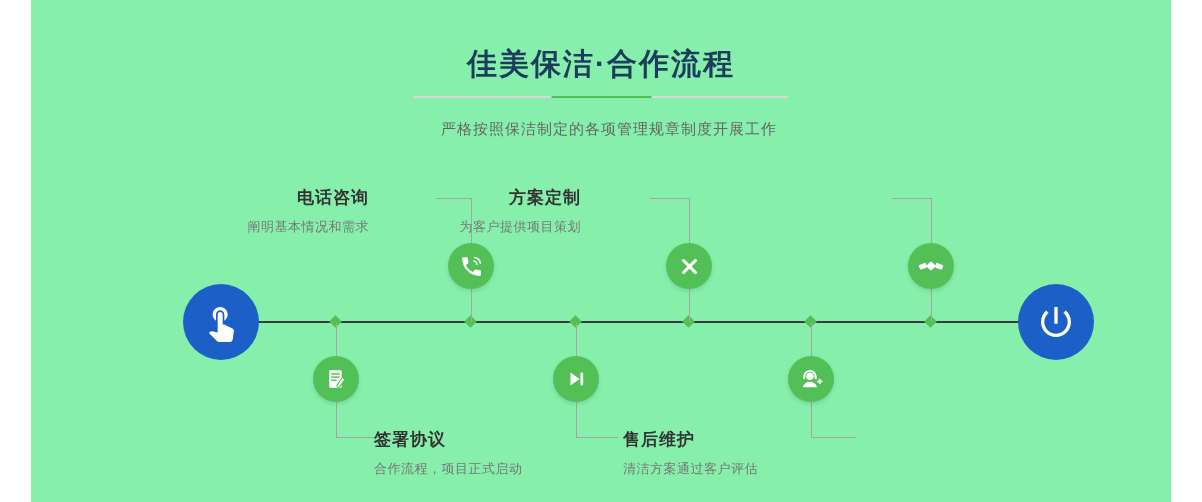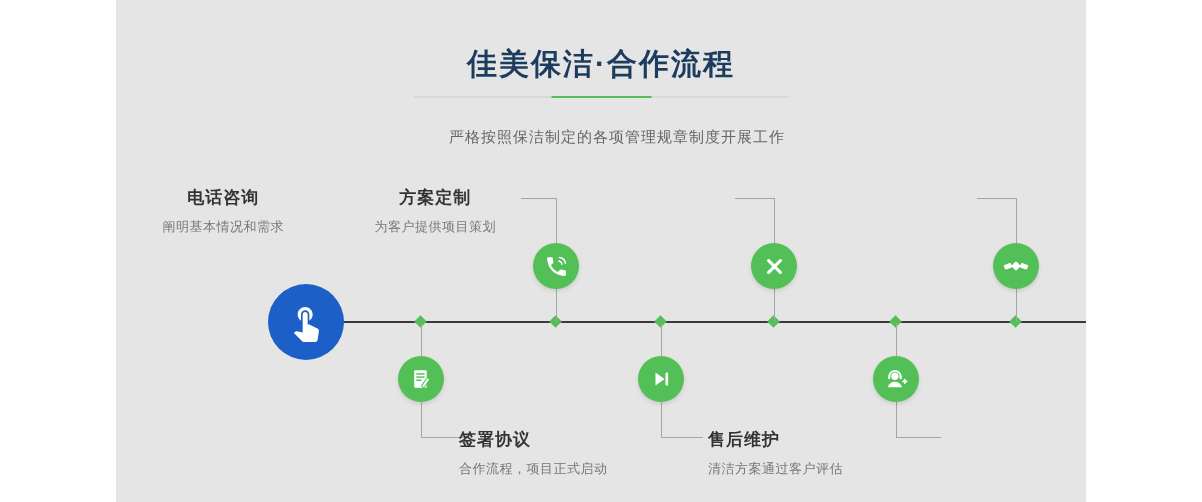--- a/index.html
+++ b/index.html
@@ -1,28 +1,28 @@
 <!DOCTYPE html>
 <html><head>
 <meta charset="utf-8">
 <style>
   * { box-sizing: border-box; }
   html, body { margin: 0; padding: 0; background: #ffffff; }
   body { font-family: "Liberation Sans", "DejaVu Sans", sans-serif; }
 
-  .page { position: relative; width: 970px; height: 502px; background: #e5e5e5; overflow: hidden; margin: 0 auto; }
+  .page { position: relative; width: 1140px; height: 502px; background: #86efac; overflow: hidden; margin: 0 auto; }
 
   
   .title { position: absolute; top: 44px; left: 0; width: 100%; margin: 0; text-align: center;
            font-size: 30px; font-weight: 700; letter-spacing: 2px; color: #1c3c5e; }
   .title-underline { position: absolute; top: 96px; left: 50%; transform: translateX(-50%);
                      width: 375px; height: 2px; background: #d8d8d8; }
   .green-seg { position: absolute; left: 50%; top: 0; transform: translateX(-50%);
                width: 100px; height: 2px; background: #53c057; }
-  .subtitle { position: absolute; top: 112px; left: 0; width: 100%; margin: 16px; text-align: center;
+  .subtitle { position: absolute; top: 112px; left: 0; width: 100%; margin: 8px; text-align: center;
               font-size: 15px; letter-spacing: 1px; color: #666666; }
 
   
   .main-line { position: absolute; left: 190px; top: 321px; width: 835px; height: 2px; background: #3a3a3a; }
 
   .endpoint { position: absolute; width: 76px; height: 76px; border-radius: 50%; background: #1c5fc7;
               display: flex; align-items: center; justify-content: center; }
   .ep-left  { left: 152px; top: 284px; }
   .ep-right { left: 987px; top: 284px; }
 
@@ -61,21 +61,21 @@
   .cb1h { left: 305px; top: 437px; width: 42px; }
   .cb2s { left: 545px; top: 323px; height: 33px; }
   .cb2v { left: 545px; top: 402px; height: 36px; }
   .cb2h { left: 545px; top: 437px; width: 42px; }
   .cb3s { left: 780px; top: 323px; height: 33px; }
   .cb3v { left: 780px; top: 402px; height: 36px; }
   .cb3h { left: 780px; top: 437px; width: 45px; }
 
   
   .step-text { position: absolute; white-space: nowrap; }
-  .align-r { text-align: center; }
+  .align-r { text-align: right; }
   .step-label { font-size: 17px; font-weight: 700; color: #333333; letter-spacing: 1px; }
   .step-desc  { margin-top: 9px; font-size: 13px; color: #777777; letter-spacing: 0.5px; }
   .st1 { right: 802px; top: 186px; }
   .st2 { right: 590px; top: 186px; }
   .st3 { right: 346px; top: 186px; }
   .sb1 { left: 343px; top: 428px; }
   .sb2 { left: 592px; top: 428px; }
   .sb3 { left: 830px; top: 428px; }
 
   svg { display: block; }

